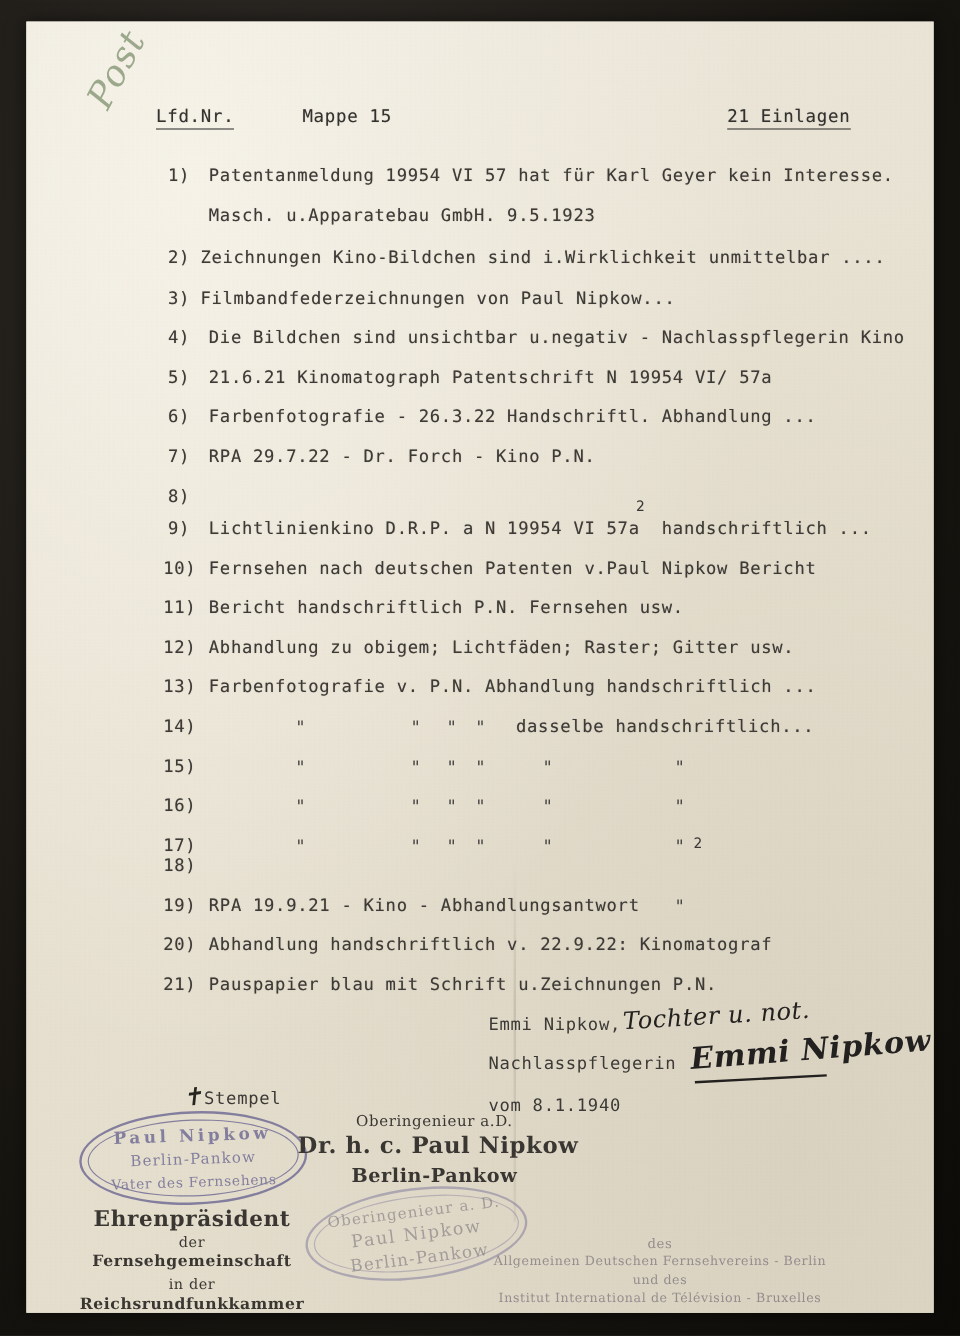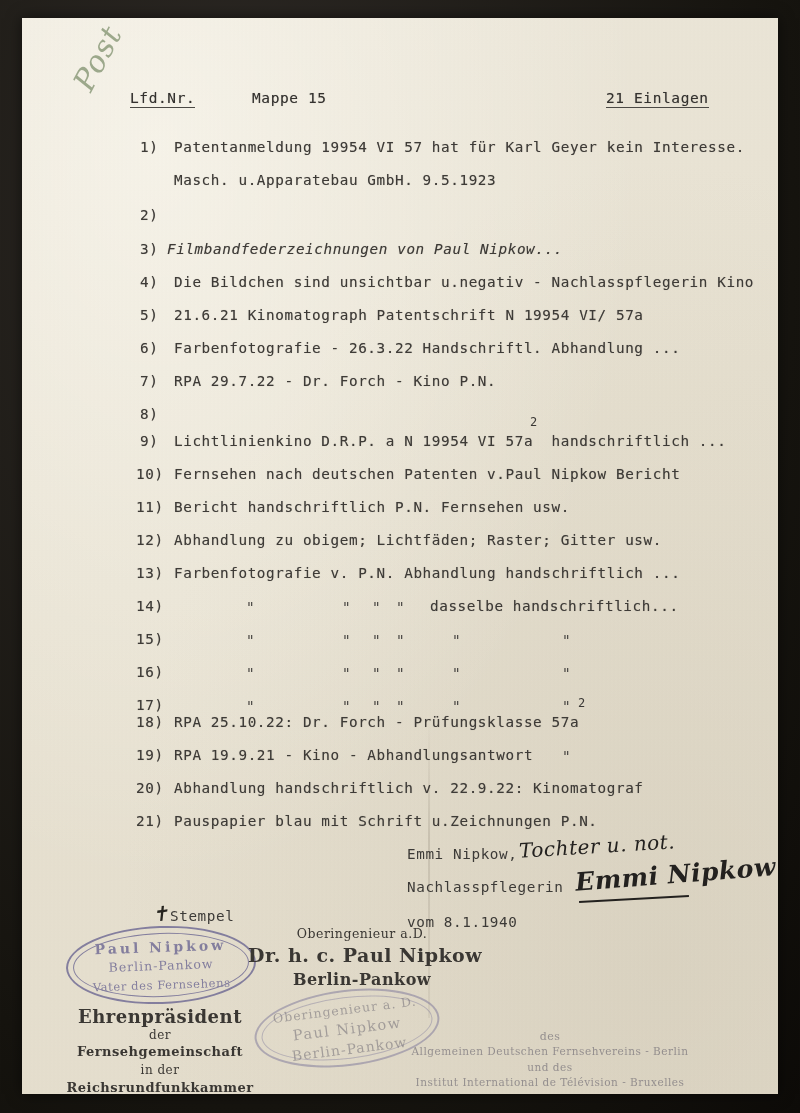--- a/index.html
+++ b/index.html
@@ -213,23 +213,24 @@
 
     <div class="tw hdr ul" style="left:108px; top:72px;">Lfd.Nr.</div>
     <div class="tw hdr" style="left:230px; top:72px;">Mappe 15</div>
     <div class="tw hdr ul" style="left:584px; top:72px;">21 Einlagen</div>
 
     <div class="tw item" style="left:118px; top:122px;">1)</div>
     <div class="tw item" style="left:152px; top:122px;">Patentanmeldung 19954 VI 57 hat für Karl Geyer kein Interesse.</div>
     <div class="tw item" style="left:152px; top:155px;">Masch. u.Apparatebau GmbH. 9.5.1923</div>
 
     <div class="tw item" style="left:118px; top:190px;">2)</div>
+    <div class="tw item" style="left:145px; top:190px;">Zeichnungen Kino-Bildchen sind i.Wirklichkeit unmittelbar ....</div>
 
     <div class="tw item" style="left:118px; top:224px;">3)</div>
-    <div class="tw item" style="left:145px; top:224px;font-style:italic;">Filmbandfederzeichnungen von Paul Nipkow...</div>
+    <div class="tw item" style="left:145px; top:224px;">Filmbandfederzeichnungen von Paul Nipkow...</div>
 
     <div class="tw item" style="left:118px; top:257px;">4)</div>
     <div class="tw item" style="left:152px; top:257px;">Die Bildchen sind unsichtbar u.negativ - Nachlasspflegerin Kino</div>
 
     <div class="tw item" style="left:118px; top:290px;">5)</div>
     <div class="tw item" style="left:152px; top:290px;">21.6.21 Kinomatograph Patentschrift N 19954 VI/ 57a</div>
 
     <div class="tw item" style="left:118px; top:323px;">6)</div>
     <div class="tw item" style="left:152px; top:323px;">Farbenfotografie - 26.3.22 Handschriftl. Abhandlung ...</div>
 
@@ -280,21 +281,20 @@
     <div class="tw item" style="left:114px; top:680px;">17)</div>
     <div class="ditto" style="left:224px; top:680px;">"</div>
     <div class="ditto" style="left:320px; top:680px;">"</div>
     <div class="ditto" style="left:350px; top:680px;">"</div>
     <div class="ditto" style="left:374px; top:680px;">"</div>
     <div class="ditto" style="left:430px; top:680px;">"</div>
     <div class="ditto" style="left:540px; top:680px;">"</div>
 
     <div class="sup" style="left:556px; top:678px;">2</div>
     <div class="tw item" style="left:114px; top:697px;">18)</div>
-    <div class="tw item" style="left:152px; top:697px;">RPA 25.10.22: Dr. Forch - Prüfungsklasse 57a</div>
 
     <div class="tw item" style="left:114px; top:730px;">19)</div>
     <div class="tw item" style="left:152px; top:730px;">RPA 19.9.21 - Kino - Abhandlungsantwort</div>
     <div class="ditto" style="left:540px; top:730px;">"</div>
 
     <div class="tw item" style="left:114px; top:763px;">20)</div>
     <div class="tw item" style="left:152px; top:763px;">Abhandlung handschriftlich v. 22.9.22: Kinomatograf</div>
 
     <div class="tw item" style="left:114px; top:796px;">21)</div>
     <div class="tw item" style="left:152px; top:796px;">Pauspapier blau mit Schrift u.Zeichnungen P.N.</div>

